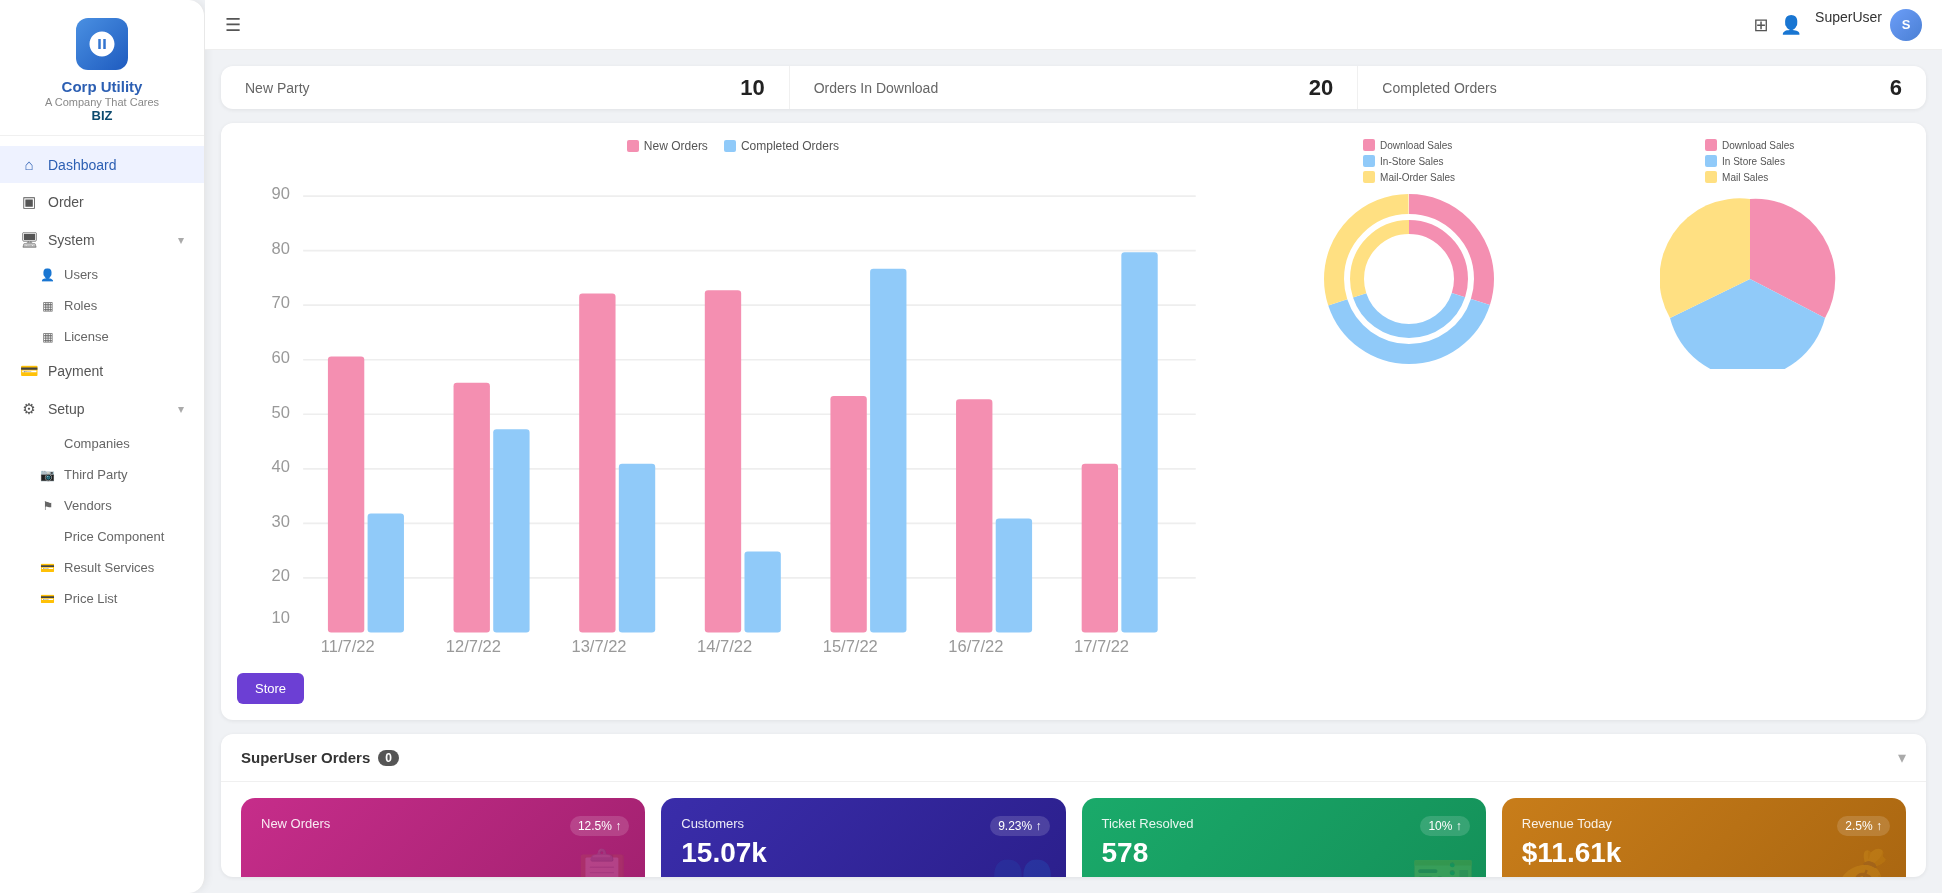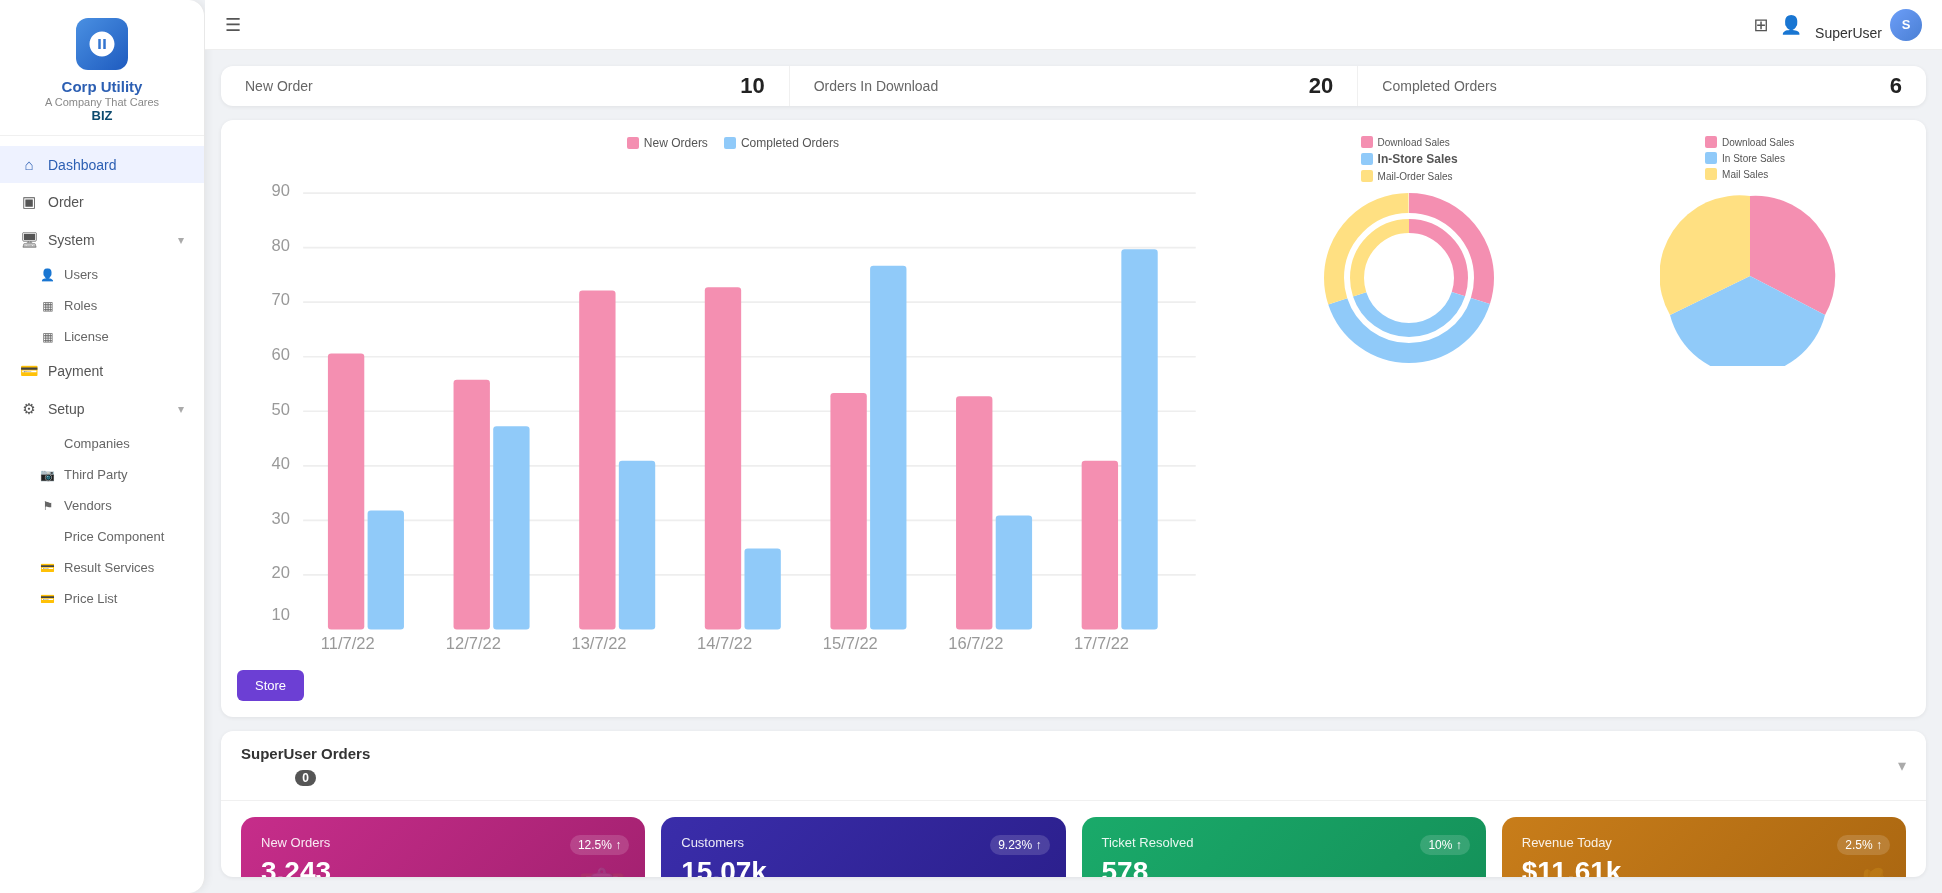--- a/index.html
+++ b/index.html
@@ -79,21 +79,21 @@
       align-items: center;
       justify-content: space-between;
       padding: 0 20px;
       border-bottom: 1px solid #eee;
       flex-shrink: 0;
     }
     .topbar-left { display: flex; align-items: center; gap: 12px; }
     .topbar-right { display: flex; align-items: center; gap: 12px; }
     .hamburger { font-size: 18px; cursor: pointer; color: #555; }
     .topbar-grid-icon { font-size: 18px; color: #555; cursor: pointer; }
-    .topbar-user { display: flex; align-items: flex-end; gap: 8px; font-size: 14px; color: #333; }
+    .topbar-user { display: flex; align-items: flex-start; gap: 8px; font-size: 14px; color: #333; }
     .user-avatar {
       width: 32px; height: 32px; border-radius: 50%;
       background: linear-gradient(135deg, #6c9ef8, #4a7fd4);
       display: flex; align-items: center; justify-content: center;
       color: white; font-size: 13px; font-weight: 600;
     }
 
     
     #content {
       flex: 1;
@@ -165,21 +165,21 @@
       box-shadow: 0 1px 4px rgba(0,0,0,0.07);
       overflow: hidden;
     }
     .superuser-header {
       display: flex;
       align-items: center;
       justify-content: space-between;
       padding: 14px 20px;
       border-bottom: 1px solid #f0f0f0;
     }
-    .superuser-title { display: flex; align-items: center; gap: 8px; font-size: 15px; font-weight: 600; color: #333; flex-direction: column; }
+    .superuser-title { display: flex; align-items: center; gap: 8px; font-size: 15px; font-weight: 600; color: #333; }
     .badge {
       background: #555;
       color: white;
       border-radius: 10px;
       padding: 1px 7px;
       font-size: 12px;
     }
     .collapse-icon { font-size: 16px; color: #aaa; cursor: pointer; }
 
     
@@ -329,21 +329,21 @@
         <span>SuperUser</span>
         <div class="user-avatar">S</div>
       </div>
     </div>
   </div>
 
   <div id="content">
 
     <div class="stats-bar">
       <div class="stat-card">
-        <span class="stat-label">New Order</span>
+        <span class="stat-label">New Party</span>
         <span class="stat-value">10</span>
       </div>
       <div class="stat-card">
         <span class="stat-label">Orders In Download</span>
         <span class="stat-value">20</span>
       </div>
       <div class="stat-card">
         <span class="stat-label">Completed Orders</span>
         <span class="stat-value">6</span>
       </div>
@@ -417,21 +417,21 @@
       <div class="donut-area">
 
         <div class="donut-chart-wrap">
           <div class="chart-legend" style="flex-direction:column;align-items:flex-start;gap:4px;margin-bottom:6px;">
             <div class="legend-item">
                 <div class="legend-dot" style="background:#f48fb1;"></div>
                 <span style="font-size:10px;">Download Sales</span>
               </div>
             <div class="legend-item">
                 <div class="legend-dot" style="background:#90caf9;"></div>
-                <span style="font-size:12px;font-weight:bold;">In-Store Sales</span>
+                <span style="font-size:10px;">In-Store Sales</span>
               </div>
             <div class="legend-item">
                 <div class="legend-dot" style="background:#ffe082;"></div>
                 <span style="font-size:10px;">Mail-Order Sales</span>
               </div>
           </div>
           <svg width="180" height="180" viewBox="0 0 180 180">
 
             <circle cx="90" cy="90" r="75" fill="none" stroke="#f48fb1" stroke-width="20" stroke-dasharray="141 330" stroke-dashoffset="0" transform="rotate(-90 90 90)"></circle>
             <circle cx="90" cy="90" r="75" fill="none" stroke="#90caf9" stroke-width="20" stroke-dasharray="188 283" stroke-dashoffset="-141" transform="rotate(-90 90 90)"></circle>
@@ -476,21 +476,20 @@
         <div class="superuser-title">
           <span>SuperUser Orders</span>
           <span class="badge">0</span>
         </div>
         <span class="collapse-icon">▾</span>
       </div>
 
       <div class="metric-cards" id="metric-cards-container">
       <div class="metric-card mc-new-orders">
     <div class="metric-title">New Orders</div>
-    <div class="metric-value">3,243</div>
     <div class="metric-change">12.5% ↑</div>
 
     <div class="metric-bg-icon">📋</div>
   </div>
           <div class="metric-card mc-customers">
     <div class="metric-title">Customers</div>
     <div class="metric-value">15.07k</div>
     <div class="metric-change">9.23% ↑</div>
 
     <div class="metric-bg-icon">👥</div>

